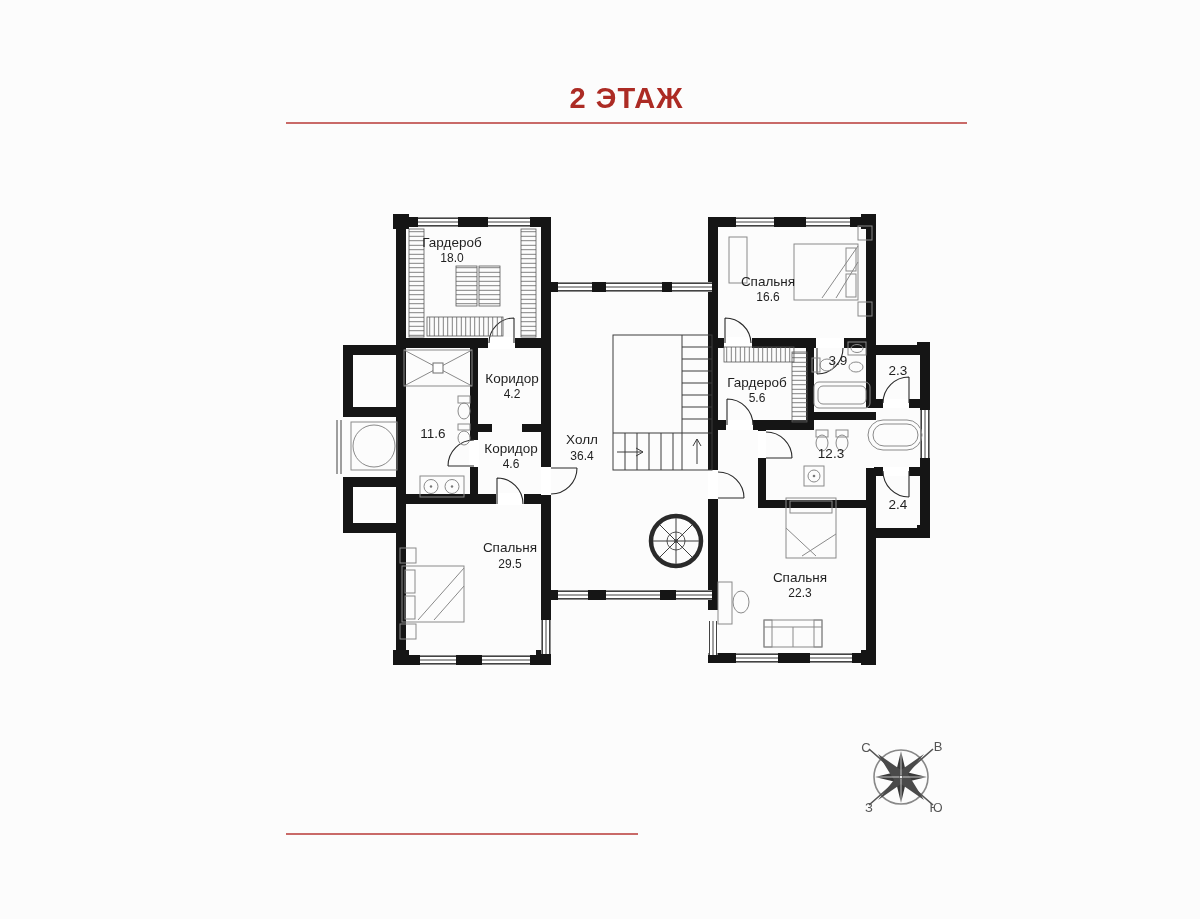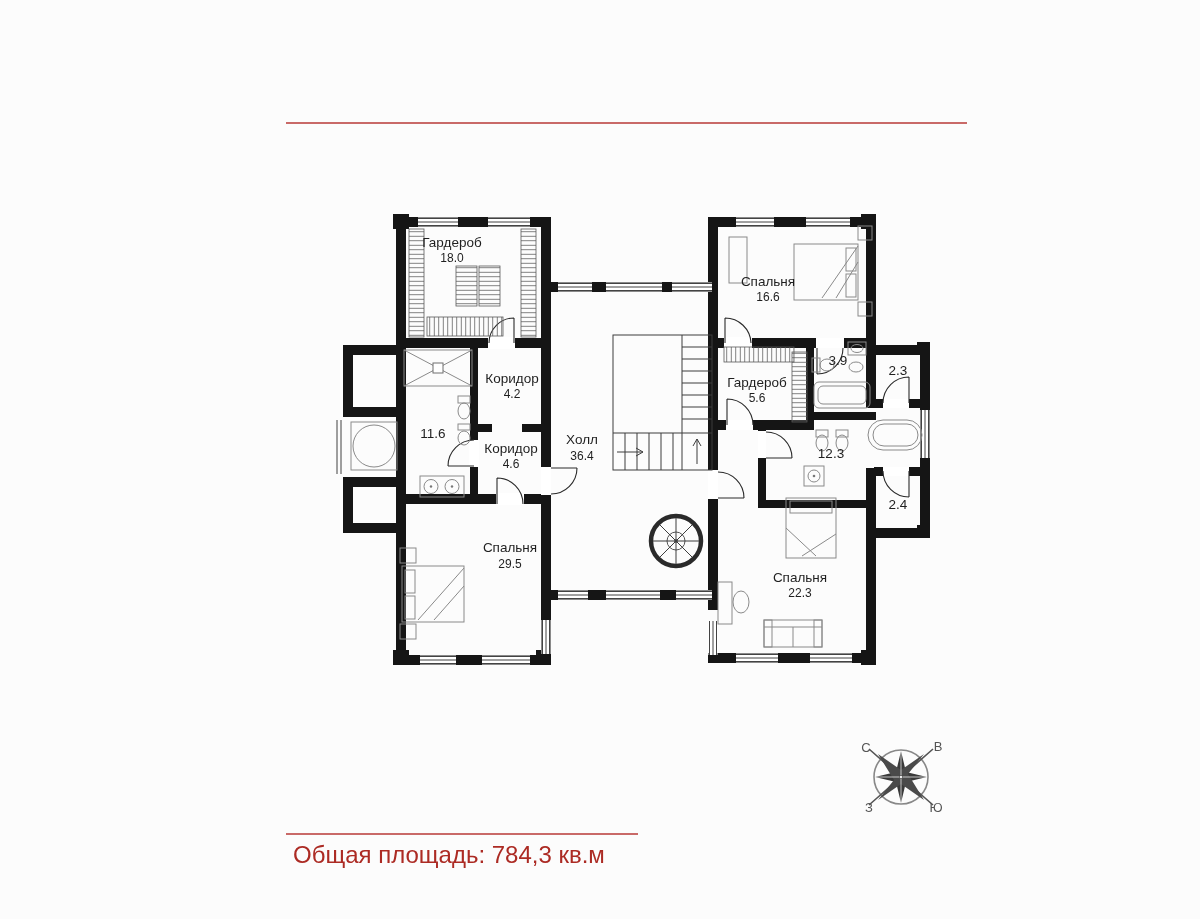--- a/index.html
+++ b/index.html
@@ -19,20 +19,21 @@
   .furn{stroke:#8a8a8a;stroke-width:1;fill:none;}
   .furn2{stroke:#6f6f6f;stroke-width:1;fill:#fff;}
   .door{stroke:#2a2a2a;stroke-width:1.1;fill:none;}
   .winline{stroke:#2e2e2e;stroke-width:0.9;}
 </style>
 </head>
 <body>
 
 <div class="page">
 
+  <div class="title">2 ЭТАЖ</div>
   <div class="title-rule"></div>
 
   <svg class="plan" width="1200" height="919" viewBox="0 0 1200 919">
     <defs>
       <pattern id="hatchH" width="6" height="4.5" patternUnits="userSpaceOnUse">
         <path d="M0,2.25 H6" stroke="#5a5a5a" stroke-width="0.8"></path>
       </pattern>
       <pattern id="hatchV" width="4.5" height="6" patternUnits="userSpaceOnUse">
         <path d="M2.25,0 V6" stroke="#5a5a5a" stroke-width="0.8"></path>
       </pattern>
@@ -377,15 +378,14 @@
       <path d="M901,751 L901,803 M875,777 L927,777" stroke="#fff" stroke-width="0.7"></path>
       <circle cx="901" cy="777" r="1.6" fill="#fff" stroke="#333" stroke-width="0.6"></circle>
       <text class="cdir" x="866" y="752" text-anchor="middle">С</text>
       <text class="cdir" x="938" y="751" text-anchor="middle">В</text>
       <text class="cdir" x="869" y="812" text-anchor="middle">З</text>
       <text class="cdir" x="936" y="812" text-anchor="middle">Ю</text>
     </g>
   </svg>
 
   <div class="footer-rule"></div>
-  <div class="footer-text">Общая площадь: 784,3 кв.м</div>
 
 </div>
 
 </body></html>

